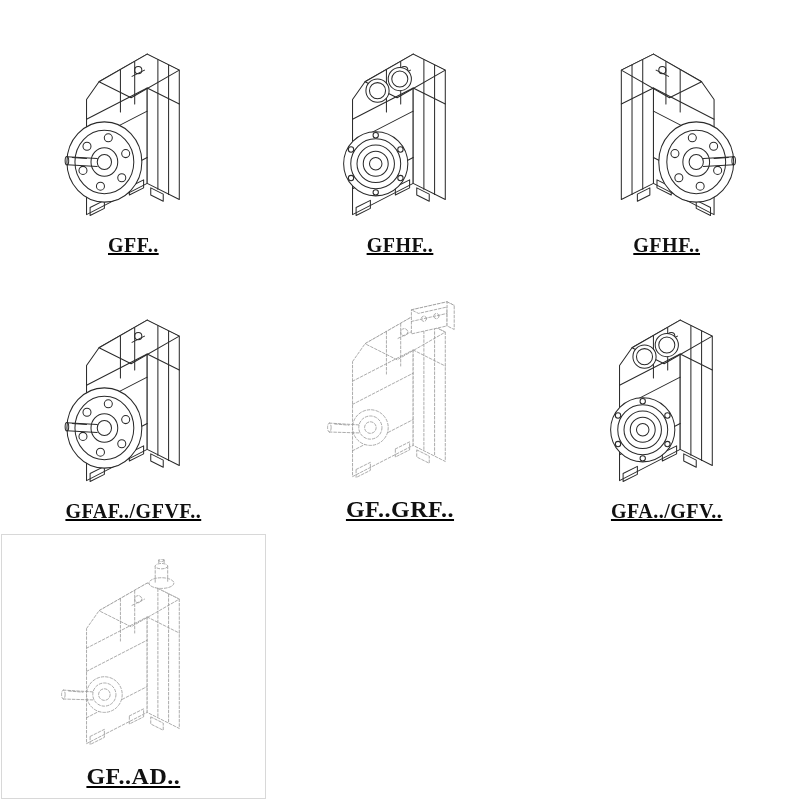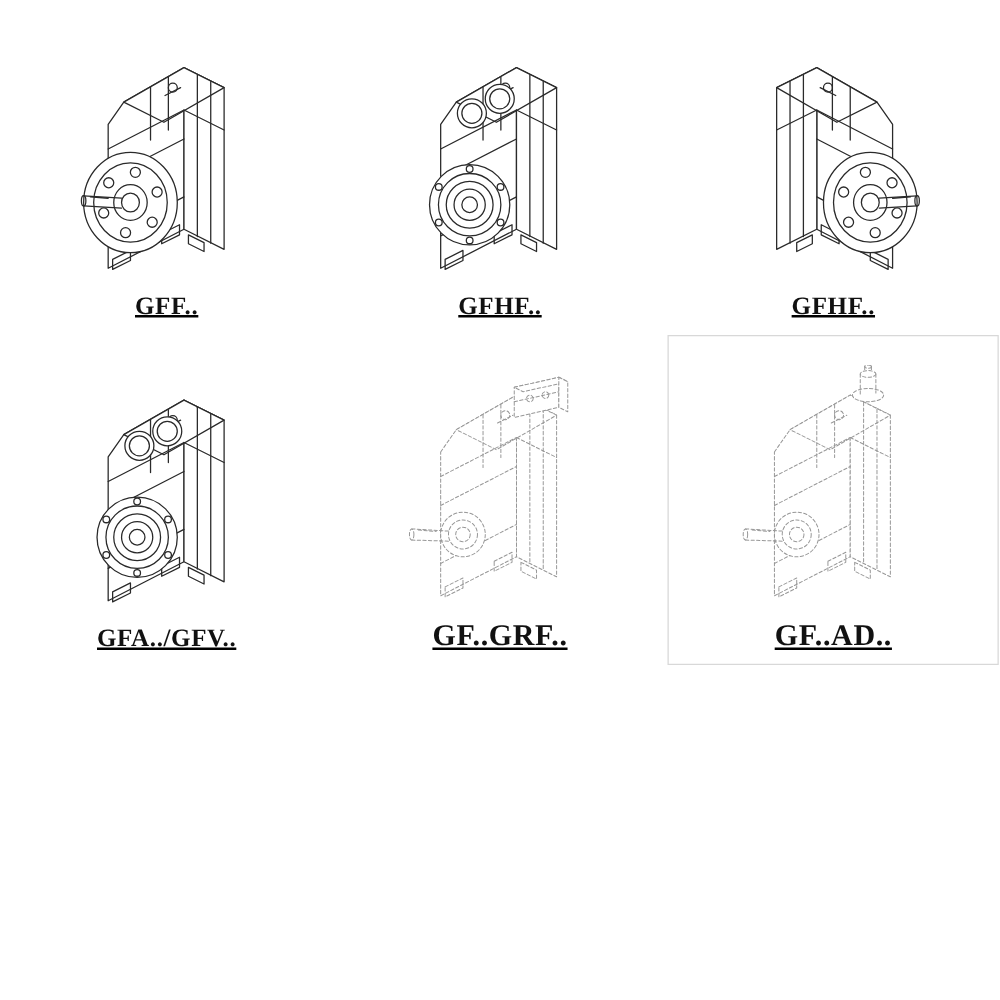--- a/index.html
+++ b/index.html
@@ -172,38 +172,45 @@
           <use href="#g-flange"></use>
       </g>
     </svg>
     <div class="label">GFHF..</div>
   </div>
 
 
 
 
 
-
-  <div class="cell">
-    <svg class="drawing solid" viewBox="0 0 170 222">
-      <use href="#g-house"></use>
-        <use href="#g-hollow"></use>
-    </svg>
-    <div class="label">GFA../GFV..</div>
+  <div class="cell">
+    <svg class="drawing solid" viewBox="0 0 170 222">
+      <use href="#g-house"></use>
+        <use href="#g-flange"></use>
+    </svg>
+    <div class="label">GFAF../GFVF..</div>
   </div>
 
   <div class="cell">
     <svg class="drawing dashed" viewBox="0 0 170 222">
       <use href="#g-house"></use>
         <use href="#g-outshaft"></use>
         <use href="#g-adapter"></use>
     </svg>
     <div class="label lg">GF..GRF..</div>
   </div>
 
+  <div class="cell">
+    <svg class="drawing solid" viewBox="0 0 170 222">
+      <use href="#g-house"></use>
+        <use href="#g-hollow"></use>
+    </svg>
+    <div class="label">GFA../GFV..</div>
+  </div>
+
   <div class="cell boxed">
     <svg class="drawing dashed" viewBox="0 0 170 222">
       <use href="#g-house"></use>
         <use href="#g-outshaft"></use>
         <use href="#g-topshaft"></use>
     </svg>
     <div class="label lg">GF..AD..</div>
   </div>
 
 </div>

